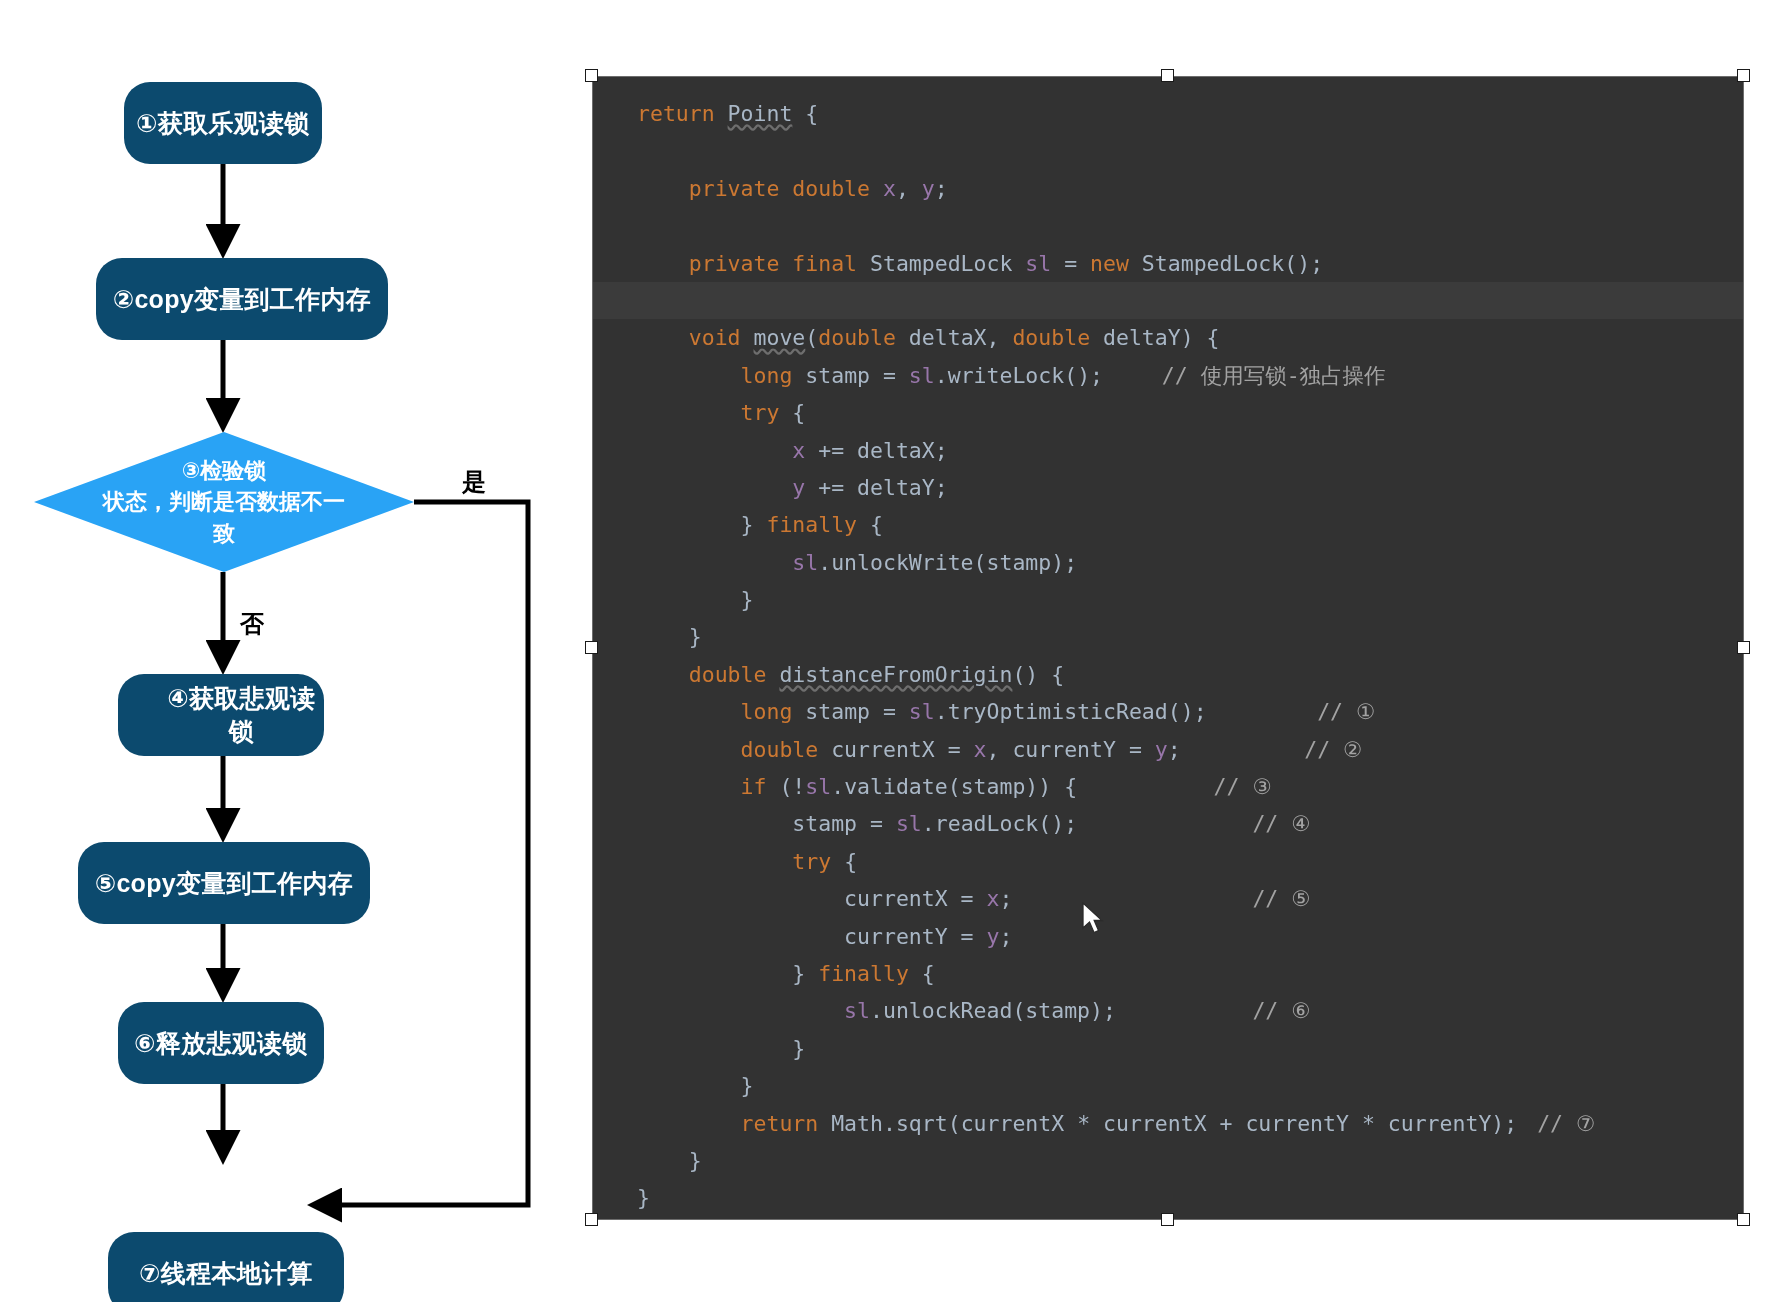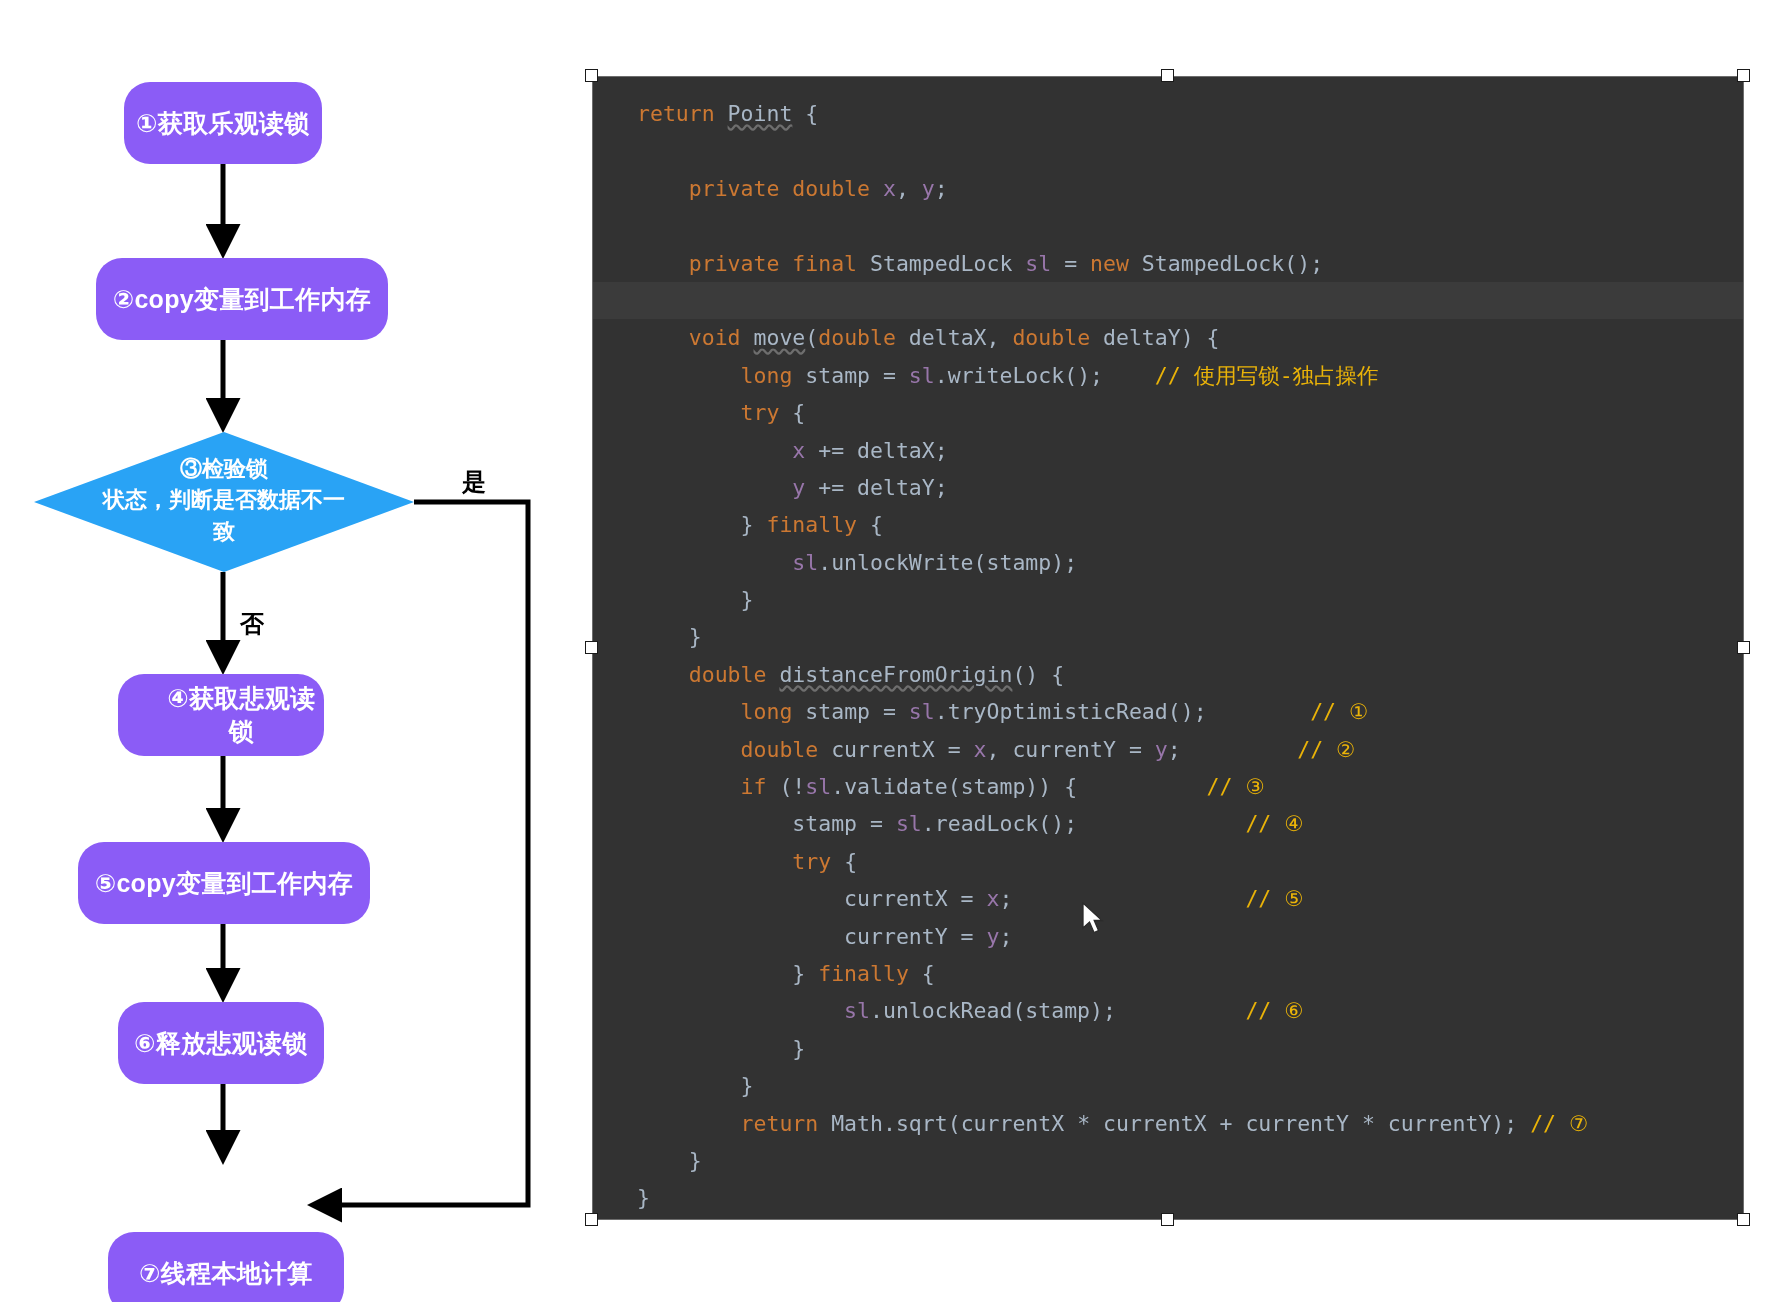--- a/index.html
+++ b/index.html
@@ -18,21 +18,21 @@
   
   #flowchart {
     position: absolute;
     left: 0; top: 0;
     width: 560px; height: 1302px;
   }
   #flow-svg { position: absolute; left: 0; top: 0; }
 
   .node {
     position: absolute;
-    background: #8b5cf6;
+    background: #0c4a6e;
     color: #ffffff;
     display: flex;
     align-items: center;
     justify-content: center;
     text-align: center;
     font-weight: bold;
     letter-spacing: .3px;
     line-height: 1.32;
     user-select: none;
   }
@@ -98,21 +98,21 @@
     font-size: 21.5px;
     color: #c8cdd4;
     padding-left: 44px;
   }
   .code-line.hl { background: #3b3b3b; }
 
   .kw   { color: #cc7832; }
   .typ  { color: #a9b7c6; }
   .var  { color: #9876aa; }
   .plain{ color: #a9b7c6; }
-  .cmt  { color: #eab308; }
+  .cmt  { color: #a3a3a3; margin-left: 7px; }
   .stat { color: #a9b7c6; }
   .wavy {
     text-decoration: underline wavy #6e6e6e;
     text-underline-offset: 3px;
   }
 
   
   .handle {
     position: absolute;
     width: 13px; height: 13px;
@@ -162,21 +162,21 @@
     <div class="node rounded node-n1">
       <span>①获取乐观读锁</span>
     </div>
 
     <div class="node rounded node-n2">
       <span>②copy变量到工作内存</span>
     </div>
 
     <div class="diamond-wrap">
       <div class="diamond-shape"></div>
-      <div class="diamond-text" style="white-space: pre-line; font-family: Liberation Mono, monospace;">③检验锁
+      <div class="diamond-text" style="white-space: pre-line;">③检验锁
 状态，判断是否数据不一
 致</div>
     </div>
 
     <div class="edge-label label-yes">是</div>
     <div class="edge-label label-no">否</div>
 
     <div class="node rounded node-n4">
       <span>④获取悲观读锁</span>
     </div>

